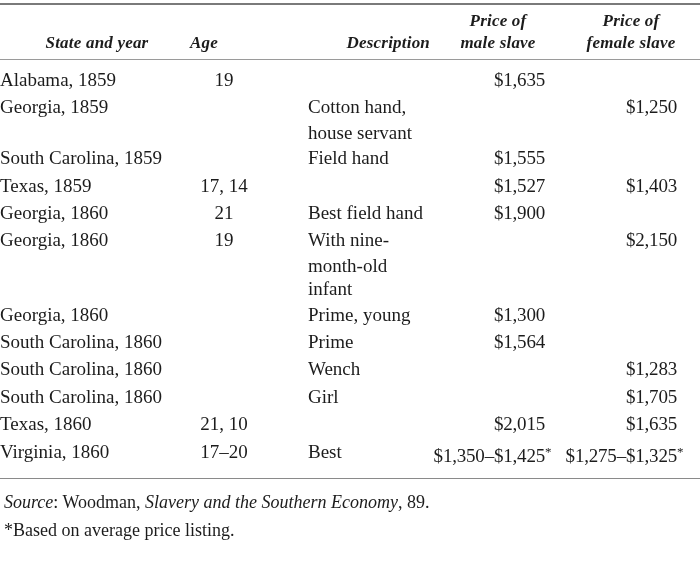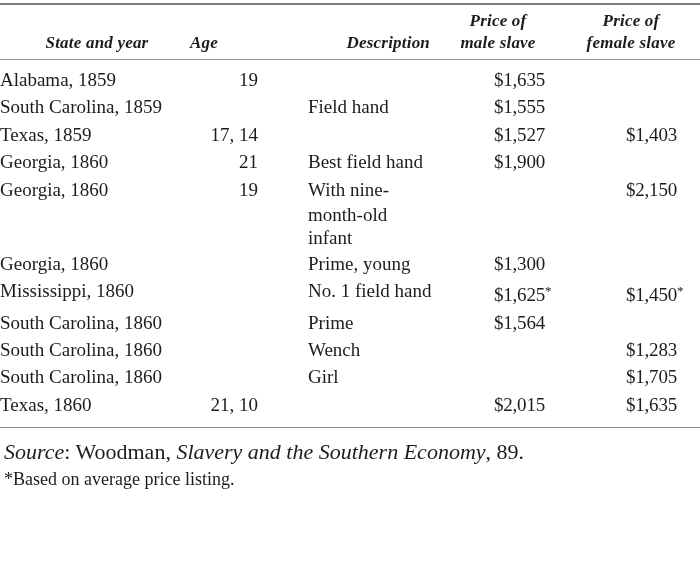--- a/index.html
+++ b/index.html
@@ -43,42 +43,42 @@
 
   tbody td {
     vertical-align: top;
     font-size: 19px;
     line-height: 27.4px;
     padding: 0;
   }
   tbody tr:first-child td { padding-top: 6px; }
   tbody tr:last-child  td { padding-bottom: 9px; }
   tbody td.c1 { white-space: nowrap; }
-  tbody td.c2 { text-align: right; white-space: nowrap; }
+  tbody td.c2 { text-align: center; white-space: nowrap; }
   tbody td.c3 { padding-left: 50px; }
   tbody td.c3 .dline { display:block; white-space:nowrap; line-height:23.4px; }
   tbody td.c3 .dline:first-child { line-height:27.4px; }
   tbody td.c4, tbody td.c5 {
     text-align: right;
     white-space: nowrap;
     letter-spacing: -0.2px;
   }
   tbody td.c4 { padding-right: 3px; }
   tbody td.c5 { padding-right: 23px; }
   sup.star {
     display: inline-block;
     width: 0;
     overflow: visible;
     font-size: 13px;
     letter-spacing: 0;
     vertical-align: 6px;
   }
   p.source {
     margin: 12px 0 0 4px;
-    font-size: 22px;
+    font-size: 18px;
     line-height: 23px;
   }
   p.source i { font-style: italic; }
   p.footnote {
     margin: 5px 0 0 4px;
     font-size: 18px;
     line-height: 23px;
   }
 </style>
 </head>
@@ -107,20 +107,30 @@
     </thead>
     <tbody>
   <tr>
     <td class="c1">Alabama, 1859</td>
     <td class="c2">19</td>
     <td class="c3"></td>
     <td class="c4">$1,635</td>
     <td class="c5"></td>
   </tr>
 
+  <tr>
+    <td class="c1">Georgia, 1859</td>
+    <td class="c2"></td>
+    <td class="c3">
+            <span class="dline">Cotton hand,</span>
+            <span class="dline">house servant</span>
+          </td>
+    <td class="c4"></td>
+    <td class="c5">$1,250</td>
+  </tr>
 
   <tr>
     <td class="c1">South Carolina, 1859</td>
     <td class="c2"></td>
     <td class="c3">
             <span class="dline">Field hand</span>
           </td>
     <td class="c4">$1,555</td>
     <td class="c5"></td>
   </tr>
@@ -159,29 +169,20 @@
   <tr>
     <td class="c1">Georgia, 1860</td>
     <td class="c2"></td>
     <td class="c3">
             <span class="dline">Prime, young</span>
           </td>
     <td class="c4">$1,300</td>
     <td class="c5"></td>
   </tr>
 
-  <tr>
-    <td class="c1">Mississippi, 1860</td>
-    <td class="c2"></td>
-    <td class="c3">
-            <span class="dline">No. 1 field hand</span>
-          </td>
-    <td class="c4">$1,625<sup class="star">*</sup></td>
-    <td class="c5">$1,450<sup class="star">*</sup></td>
-  </tr>
 
   <tr>
     <td class="c1">South Carolina, 1860</td>
     <td class="c2"></td>
     <td class="c3">
             <span class="dline">Prime</span>
           </td>
     <td class="c4">$1,564</td>
     <td class="c5"></td>
   </tr>
@@ -207,20 +208,29 @@
   </tr>
 
   <tr>
     <td class="c1">Texas, 1860</td>
     <td class="c2">21, 10</td>
     <td class="c3"></td>
     <td class="c4">$2,015</td>
     <td class="c5">$1,635</td>
   </tr>
 
+  <tr>
+    <td class="c1">Virginia, 1860</td>
+    <td class="c2">17–20</td>
+    <td class="c3">
+            <span class="dline">Best</span>
+          </td>
+    <td class="c4">$1,350–$1,425<sup class="star">*</sup></td>
+    <td class="c5">$1,275–$1,325<sup class="star">*</sup></td>
+  </tr>
 </tbody>
   </table>
 
   <p class="source"><i>Source</i><span>: Woodman, </span><i>Slavery and the Southern Economy</i><span>, 89.</span></p>
 
   <p class="footnote">*Based on average price listing.</p>
 
 </div>
 
 </body></html>

